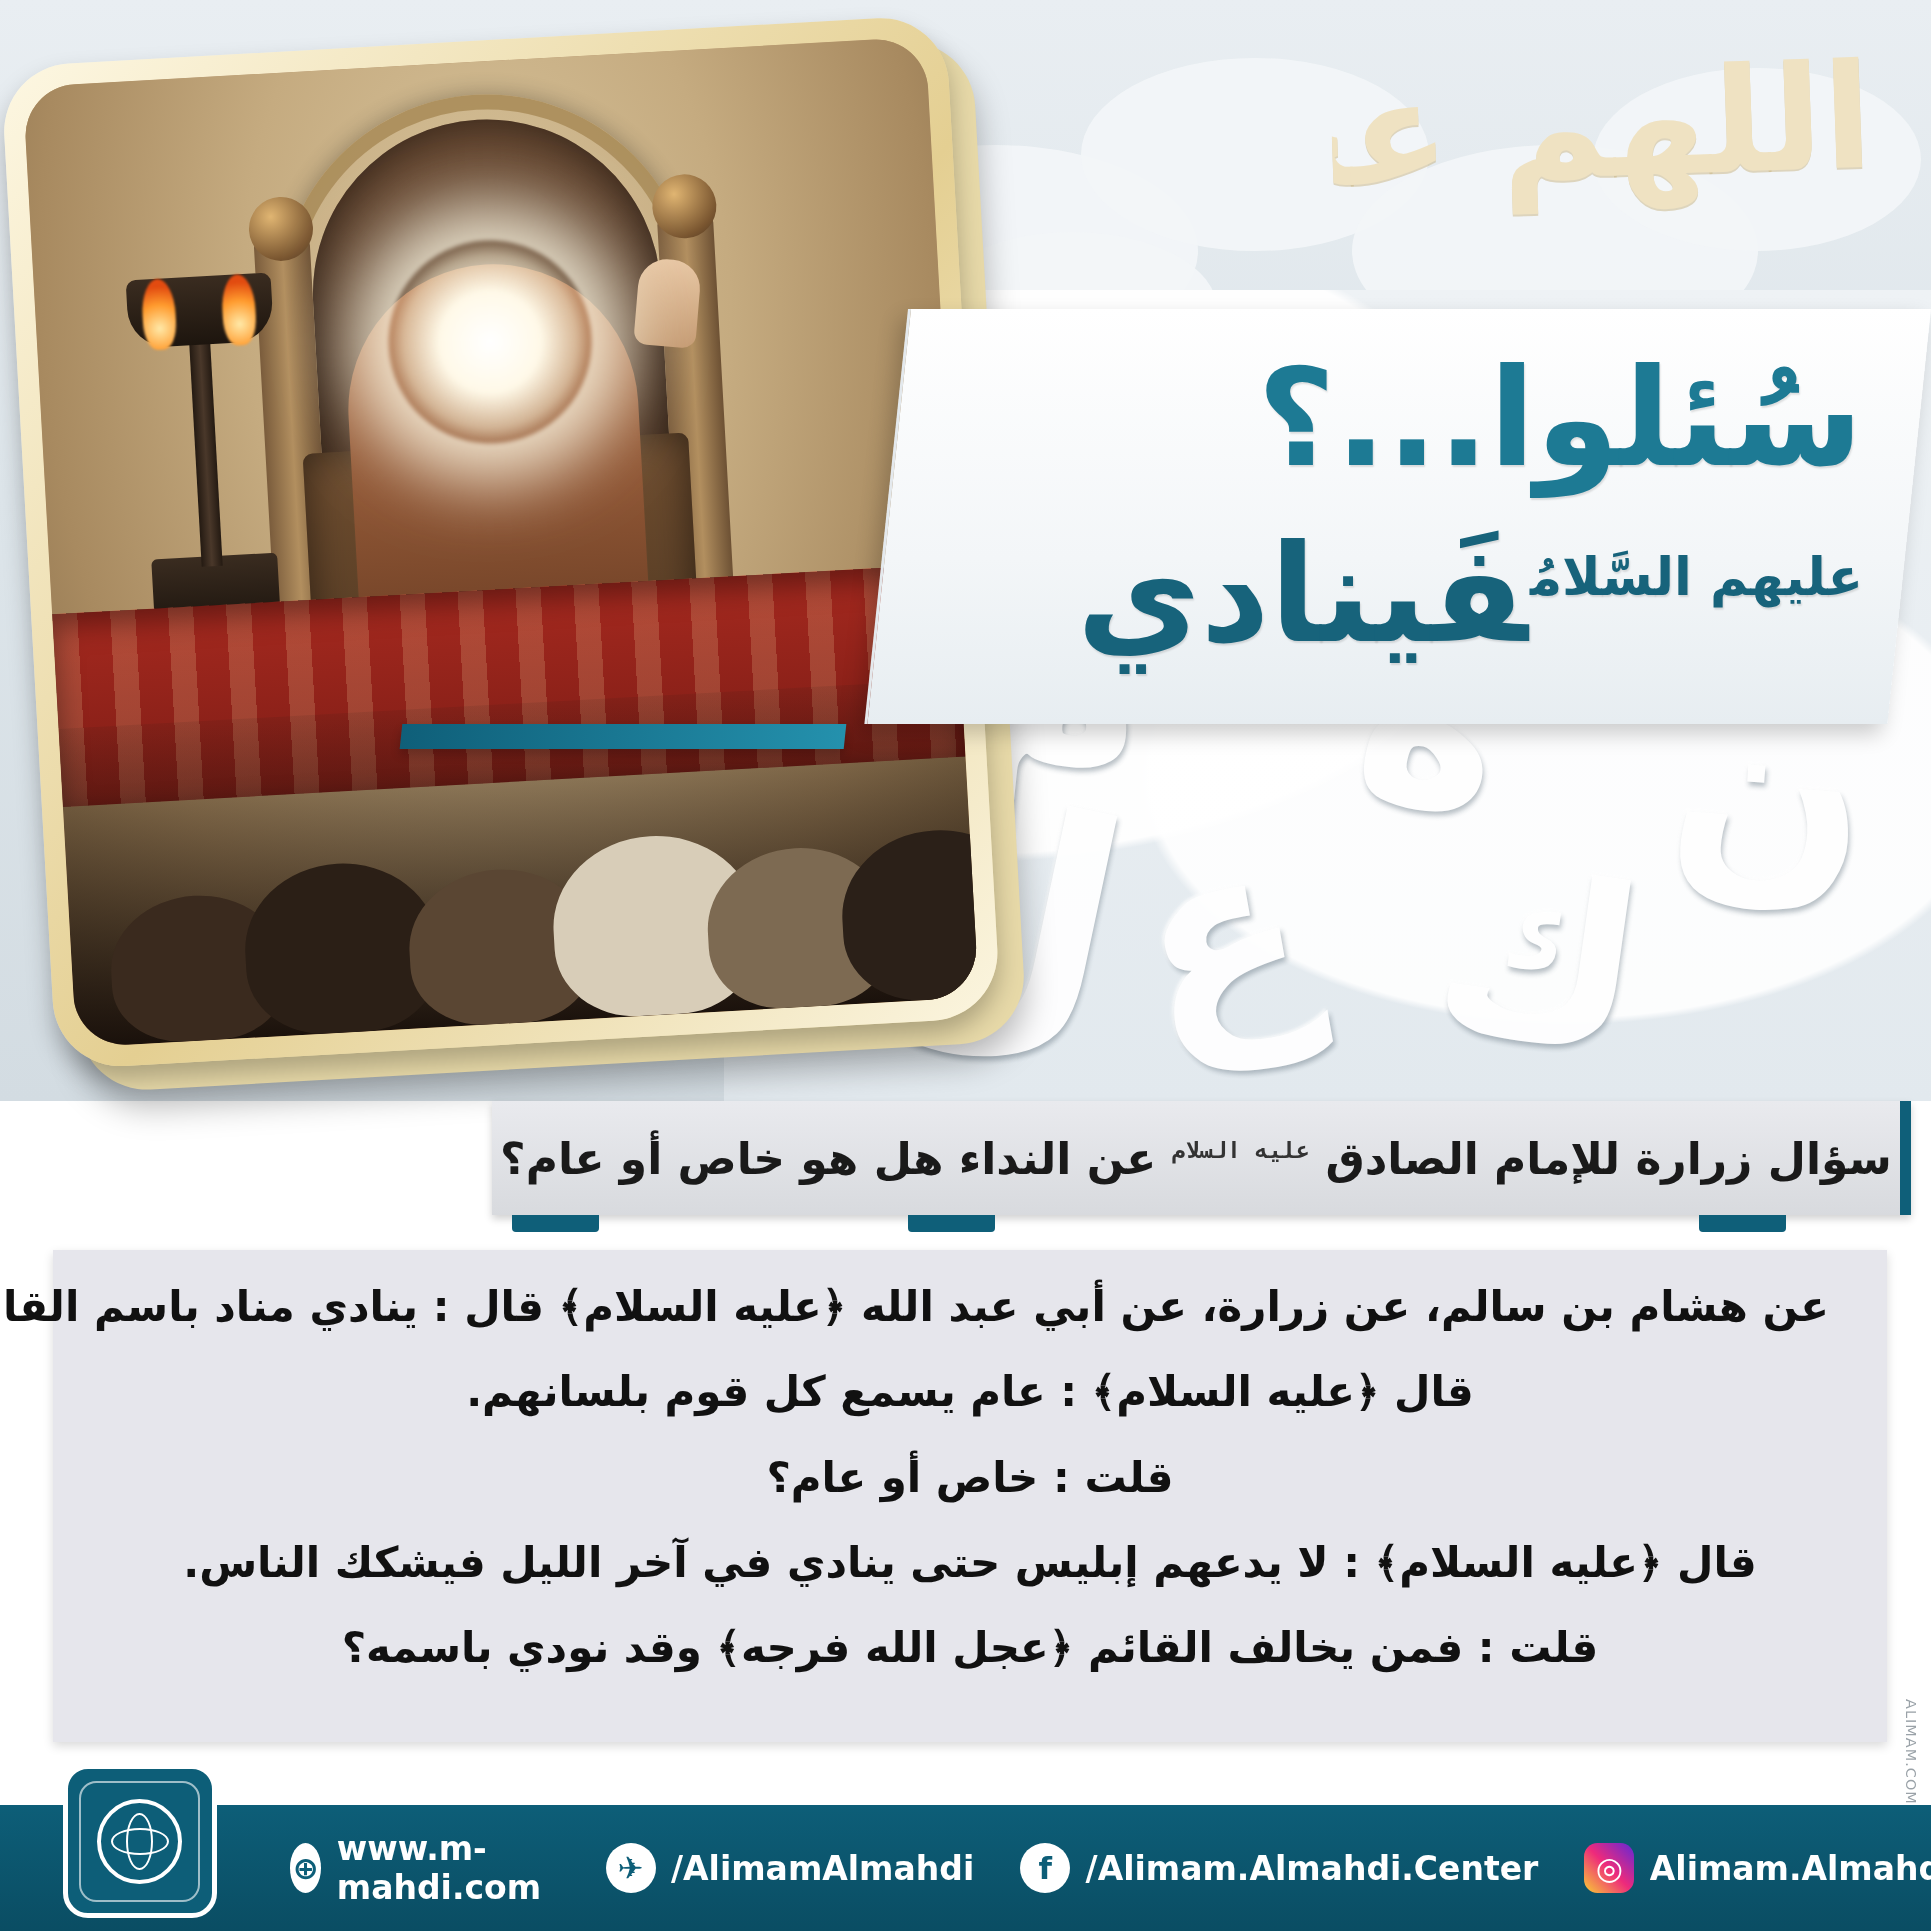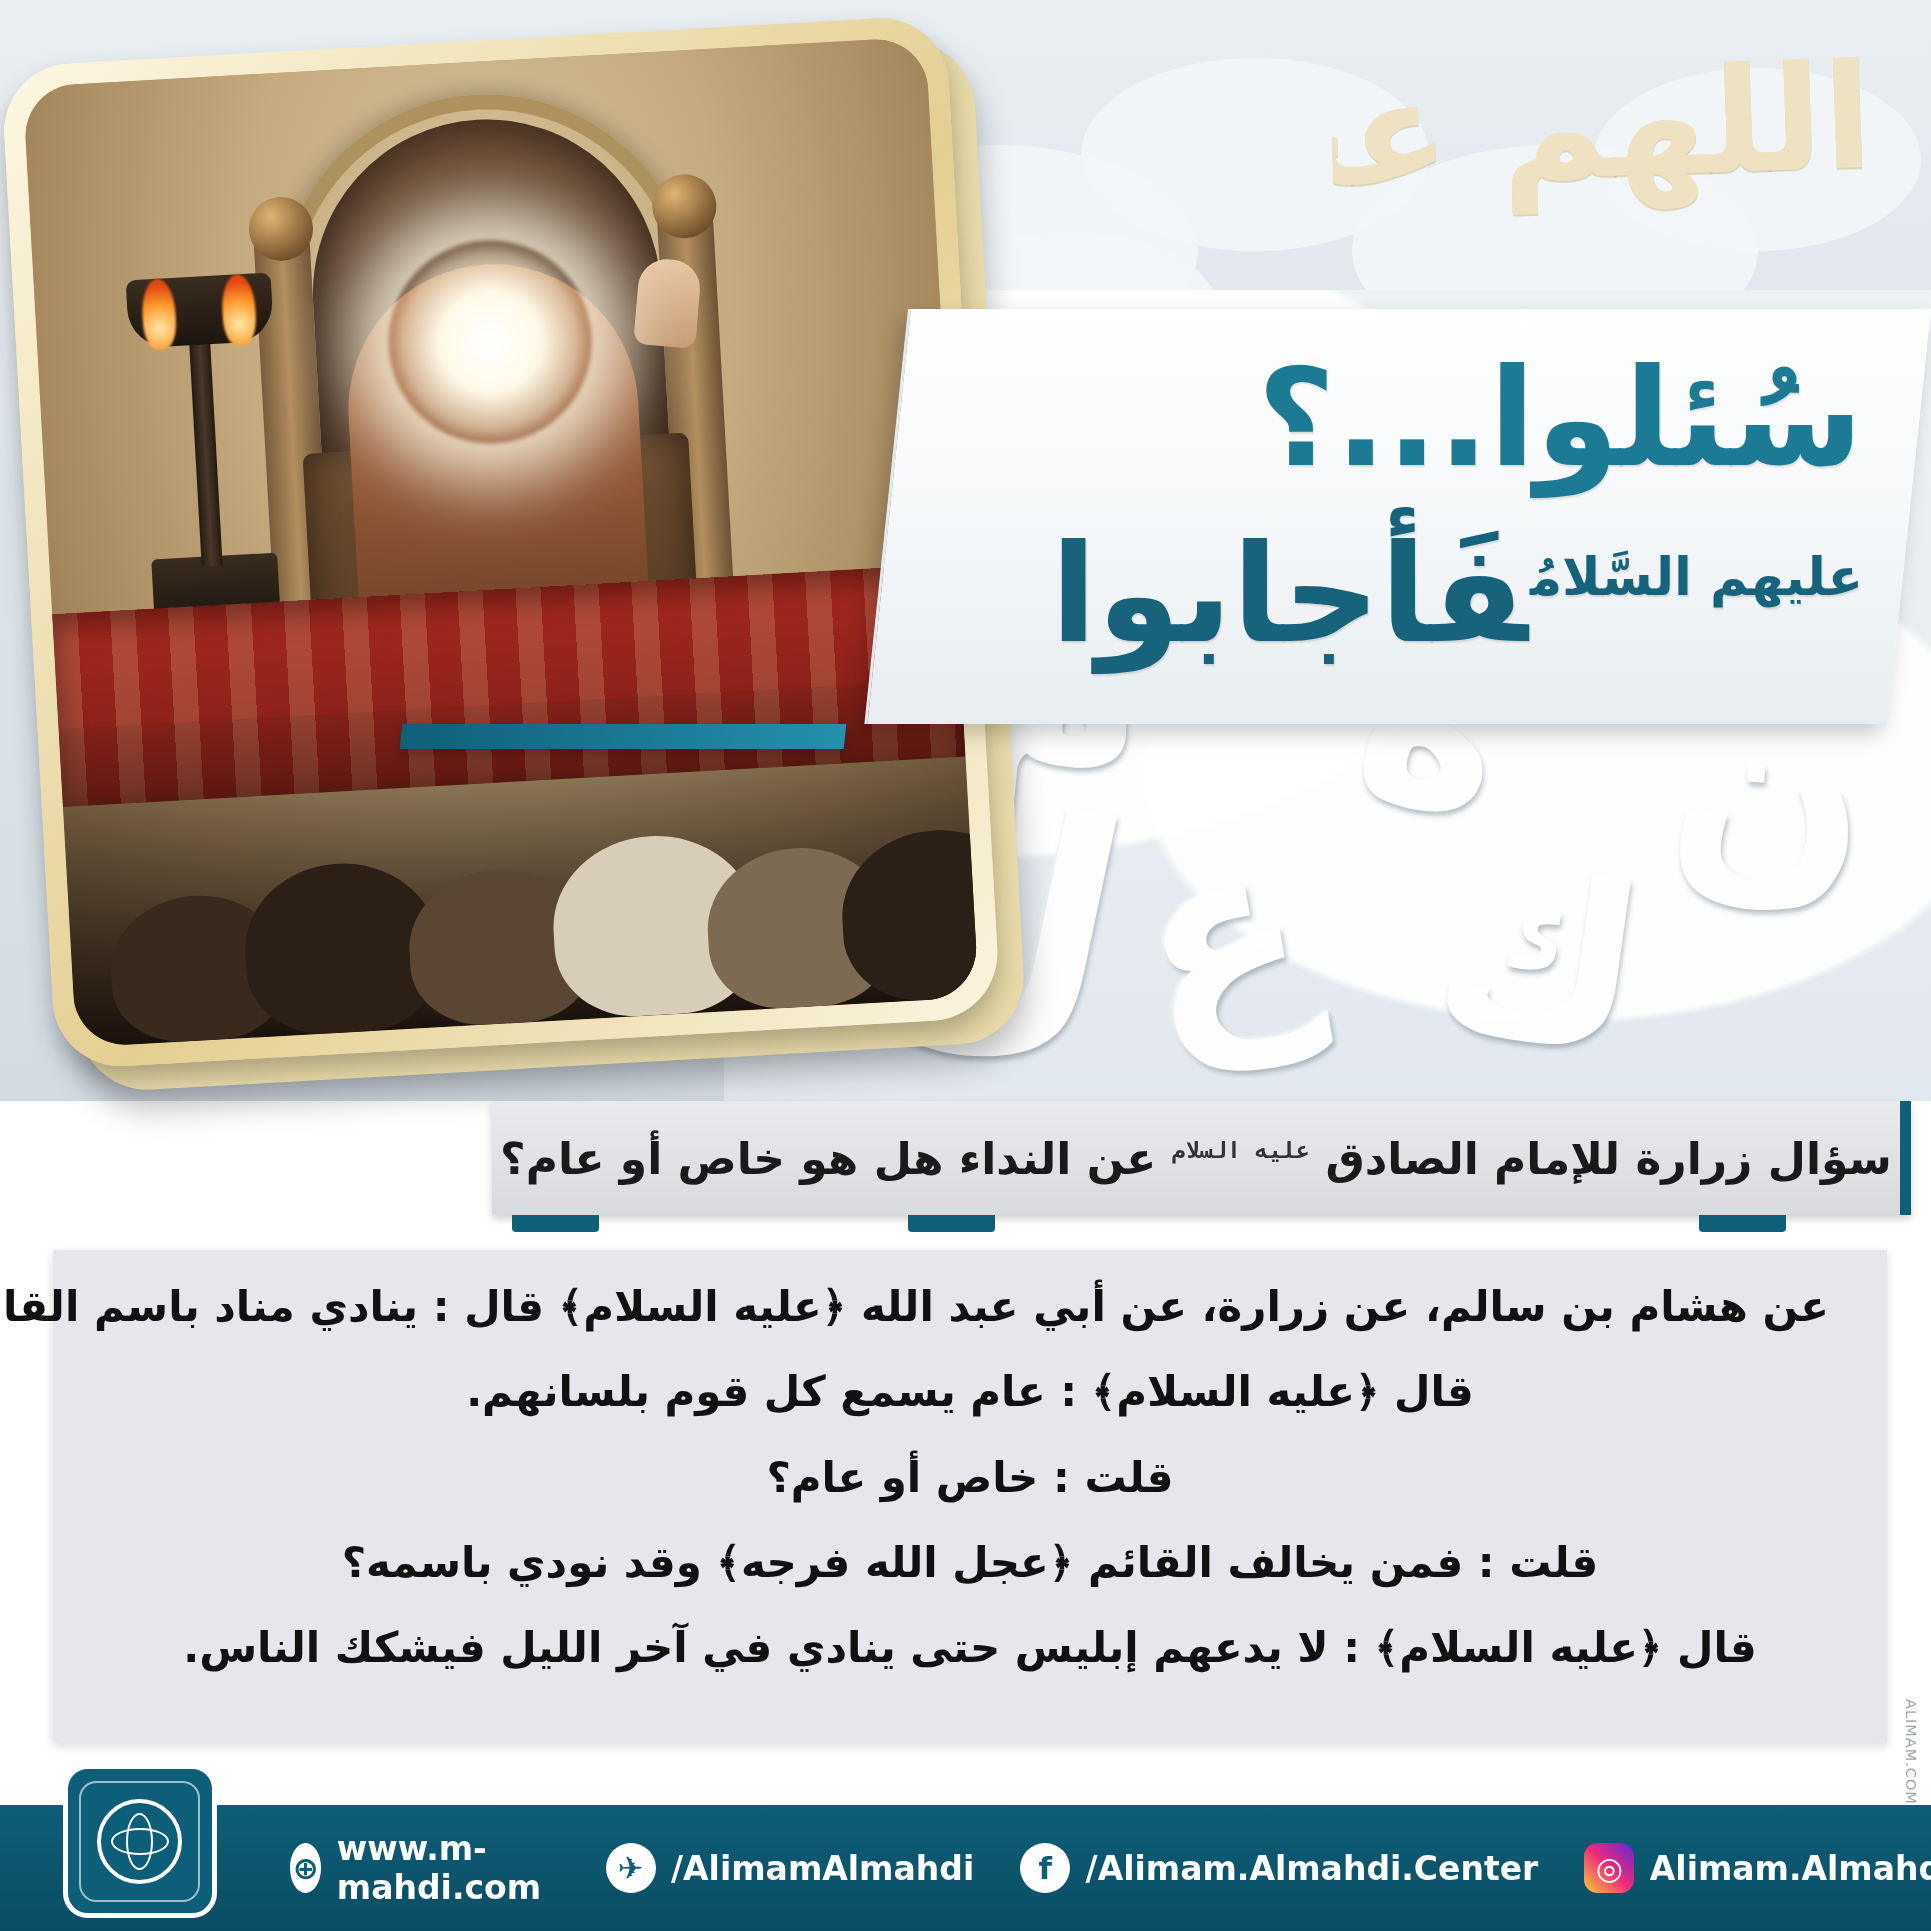--- a/index.html
+++ b/index.html
@@ -498,42 +498,42 @@
             </div>
         </div>
       </div>
     </div>
   </div>
 
   <div class="title-banner"></div>
   <div class="title-inner">
     <div class="title-line1">سُئلوا...؟</div>
     <div class="title-line2">
-      <span class="title-sup">عليهم السَّلامُ</span><span>فَأجابوا</span>
+      <span class="title-sup">عليهم السَّلامُ</span><span>فَينادي</span>
     </div>
   </div>
   <div class="title-underline"></div>
 
   <div class="question-bar">
     <div class="question-text">
       <span>سؤال زرارة للإمام الصادق</span>
       <span class="q-sup">عليه السلام</span>
       <span>عن النداء هل هو خاص أو عام؟</span>
     </div>
   </div>
   <div class="tab t1"></div>
   <div class="tab t2"></div>
   <div class="tab t3"></div>
 
   <div class="body-box">
     <div class="line">عن هشام بن سالم، عن زرارة، عن أبي عبد الله ﴿عليه السلام﴾ قال : ينادي مناد باسم القائم ﴿عجل الله فرجه﴾ .</div>
     <div class="line">قال ﴿عليه السلام﴾ : عام يسمع كل قوم بلسانهم.</div>
     <div class="line">قلت : خاص أو عام؟</div>
+    <div class="line">قال ﴿عليه السلام﴾ : لا يدعهم إبليس حتى ينادي في آخر الليل فيشكك الناس.</div>
     <div class="line">قلت : فمن يخالف القائم ﴿عجل الله فرجه﴾ وقد نودي باسمه؟</div>
-    <div class="line">قال ﴿عليه السلام﴾ : لا يدعهم إبليس حتى ينادي في آخر الليل فيشكك الناس.</div>
   </div>
 
   <div class="watermark">ALIMAM.COM</div>
 
   <div class="footer">
     <div id="social-items" style="display:flex;align-items:center;gap:46px;direction:ltr;">
         <div class="social">
           <div class="sicon web">⊕</div>
           <div>www.m-mahdi.com</div>
         </div>

